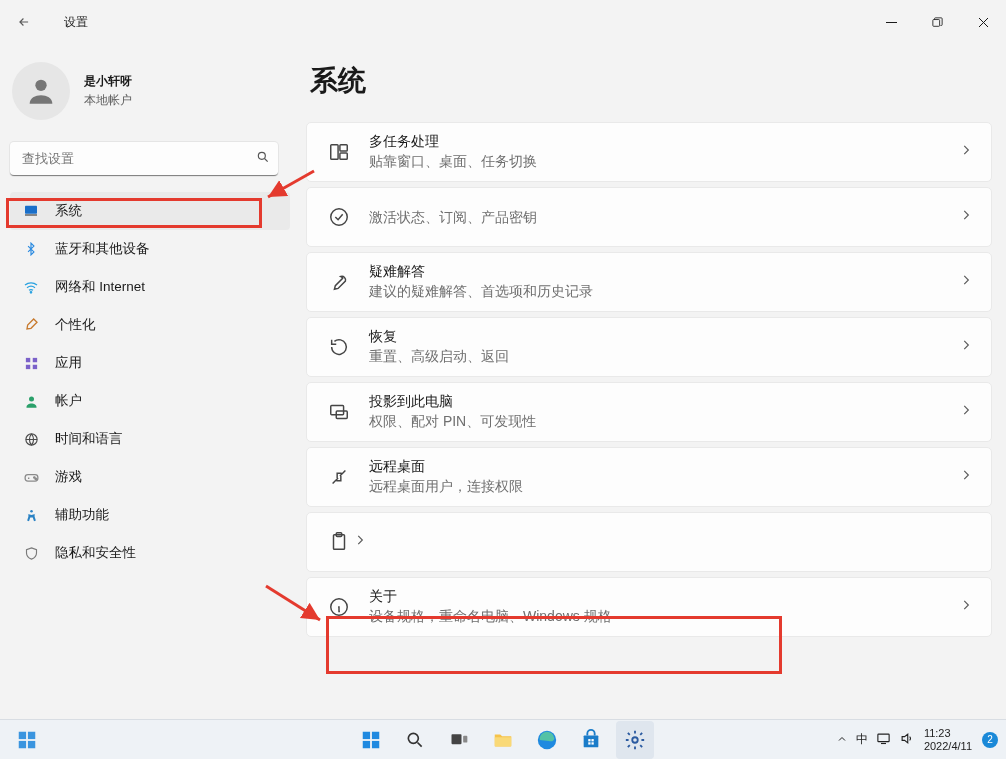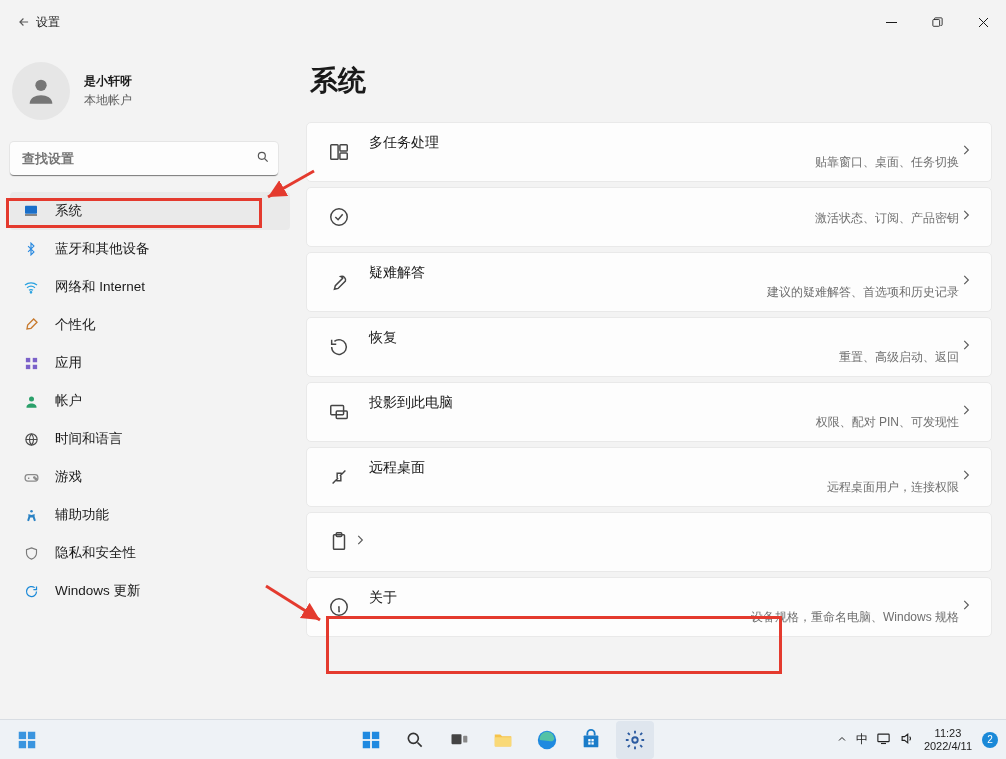--- a/index.html
+++ b/index.html
@@ -1,35 +1,35 @@
 <!DOCTYPE html>
 <html><head>
 <meta charset="utf-8">
 <style>
 * { box-sizing: border-box; margin: 0; padding: 0; font-family: "Segoe UI", "Microsoft YaHei", sans-serif; }
 body { width: 1006px; height: 759px; background: #f3f3f3; overflow: hidden; position: relative; }
 
 
 .titlebar { height: 44px; display: flex; align-items: center; padding-left: 12px; }
 .back-btn { width: 24px; height: 24px; display:flex; align-items:center; justify-content:center; color:#5a5a5a; }
-.title { margin-left: 0; font-size: 12px; color: #1a1a1a; }
+.title { margin-left: 28px; font-size: 12px; color: #1a1a1a; }
 .win-controls { margin-left: auto; display: flex; }
 .win-btn { width: 46px; height: 32px; display:flex; align-items:center; justify-content:center; color:#1a1a1a; }
 
 
 .layout { display:flex; height: calc(100% - 44px - 40px); }
 .sidebar { width: 300px; padding: 12px 10px 0 10px; }
 .profile { display:flex; align-items:center; gap:14px; padding: 6px 0 18px 2px; }
 .avatar { width:58px; height:58px; border-radius:50%; background:#e6e6e6; display:flex; align-items:center; justify-content:center; }
 .avatar svg { width:34px; height:34px; color:#767676; }
 .profile-name { font-size:12px; font-weight:600; color:#1a1a1a; }
 .profile-sub { font-size:12px; color:#5e5e5e; margin-top:2px; }
 
 .search-box { position:relative; margin: 4px 4px 16px 0; }
-.search-box input { width: 268px; height:34px; border:none; border-bottom:1px solid #858585; background:#fdfdfd; border-radius:4px; padding: 0 36px 0 12px; font-size:13px; color:#333; outline:none; box-shadow: 0 0 0 1px #e5e5e5; font-weight: bold; }
+.search-box input { width: 268px; height:34px; border:none; border-bottom:1px solid #858585; background:#fdfdfd; border-radius:4px; padding: 0 36px 0 12px; font-size:13px; color:#333; outline:none; box-shadow: 0 0 0 1px #e5e5e5; }
 .search-box input::placeholder { color:#767676; }
 .search-icon-right { position:absolute; right:16px; top:50%; transform:translateY(-50%); color:#555; }
 
 .nav { list-style:none; }
 .nav-item { display:flex; align-items:center; height:38px; border-radius:4px; padding: 0 12px; cursor:pointer; gap:15px; font-size:13.5px; color:#1a1a1a; }
 .nav-item.active { background:#eaeaea; }
 .nav-item .nav-icon { width:18px; display:flex; align-items:center; justify-content:center; }
 
 
 .highlight-box { position:absolute; border:3px solid #e43a2e; pointer-events:none; }
@@ -40,31 +40,31 @@
 .arrow { position:absolute; pointer-events:none; }
 
 
 .content { flex:1; padding: 10px 14px 0 6px; overflow-y:auto; }
 .page-title { font-size:28px; font-weight:600; margin: 8px 0 22px 4px; color:#1a1a1a; }
 
 .card { background:#fdfdfd; border:1px solid #e9e9e9; border-radius:5px; height:60px; display:flex; align-items:center; padding: 0 18px; margin-bottom:5px; cursor:pointer; }
 .card-icon { width:28px; display:flex; align-items:center; justify-content:center; color:#454545; }
 .card-body { margin-left: 16px; flex:1; }
 .card-title { font-size:14px; color:#1a1a1a; }
-.card-sub { font-size:12px; color:#6f6f6f; margin-top:2px;text-align:right; }
+.card-sub { font-size:14px; color:#6f6f6f; margin-top:2px; }
 .card-chevron { color:#5a5a5a; }
 
 
 .taskbar { position:absolute; bottom:0; left:0; right:0; height:40px; background:#eef2f6; border-top:1px solid #d8dde3; display:flex; align-items:center; }
 .taskbar-center { position:absolute; left:50%; transform:translateX(-50%); display:flex; gap:6px; align-items:center; }
 .task-icon { width:38px; height:38px; display:flex; align-items:center; justify-content:center; border-radius:4px; }
 .task-icon.active { background:#dfe6ee; }
 .taskbar-right { margin-left:auto; display:flex; align-items:center; gap:10px; padding-right:8px; font-size:11px; color:#222; }
 .tray-cluster { display:flex; align-items:center; gap:8px; }
-.clock { text-align:center; line-height:1.1; }
+.clock { text-align:left; line-height:1.1; }
 .badge { width:16px; height:16px; border-radius:50%; background:#1a89d8; color:#fff; font-size:10px; display:flex; align-items:center; justify-content:center; }
 
 
 .ic-system { color:#1a6fc9; }
 .ic-bt { color:#2a8ae0; }
 .ic-net { color:#2aa2e0; }
 .ic-pers { color:#c77a2e; }
 .ic-apps { color:#7b61c9; }
 .ic-acc { color:#2aa06a; }
 .ic-time { color:#4a4a4a; }
@@ -213,28 +213,20 @@
         </span>
         <span>辅助功能</span>
       </li>
       <li class="nav-item">
         <span class="nav-icon ic-privacy">
           <svg width="15" height="15" viewBox="0 0 24 24" fill="none" stroke="currentColor" stroke-width="1.8">
               <path d="M12 3l8 3v5c0 5-3 8-8 10-5-2-8-5-8-10V6l8-3z"></path>
             </svg>
         </span>
         <span>隐私和安全性</span>
-      </li>
-      <li class="nav-item">
-        <span class="nav-icon ic-update">
-          <svg width="15" height="15" viewBox="0 0 24 24" fill="none" stroke="currentColor" stroke-width="2">
-              <path d="M20 12a8 8 0 1 1-3-6.2M20 4v5h-5"></path>
-            </svg>
-        </span>
-        <span>Windows 更新</span>
       </li>
     </ul>
   </div>
 
   <div class="content">
     <div class="page-title">系统</div>
 
     <div class="card">
       <div class="card-icon">
         <svg width="22" height="22" viewBox="0 0 24 24" fill="none" stroke="currentColor" stroke-width="1.6">

